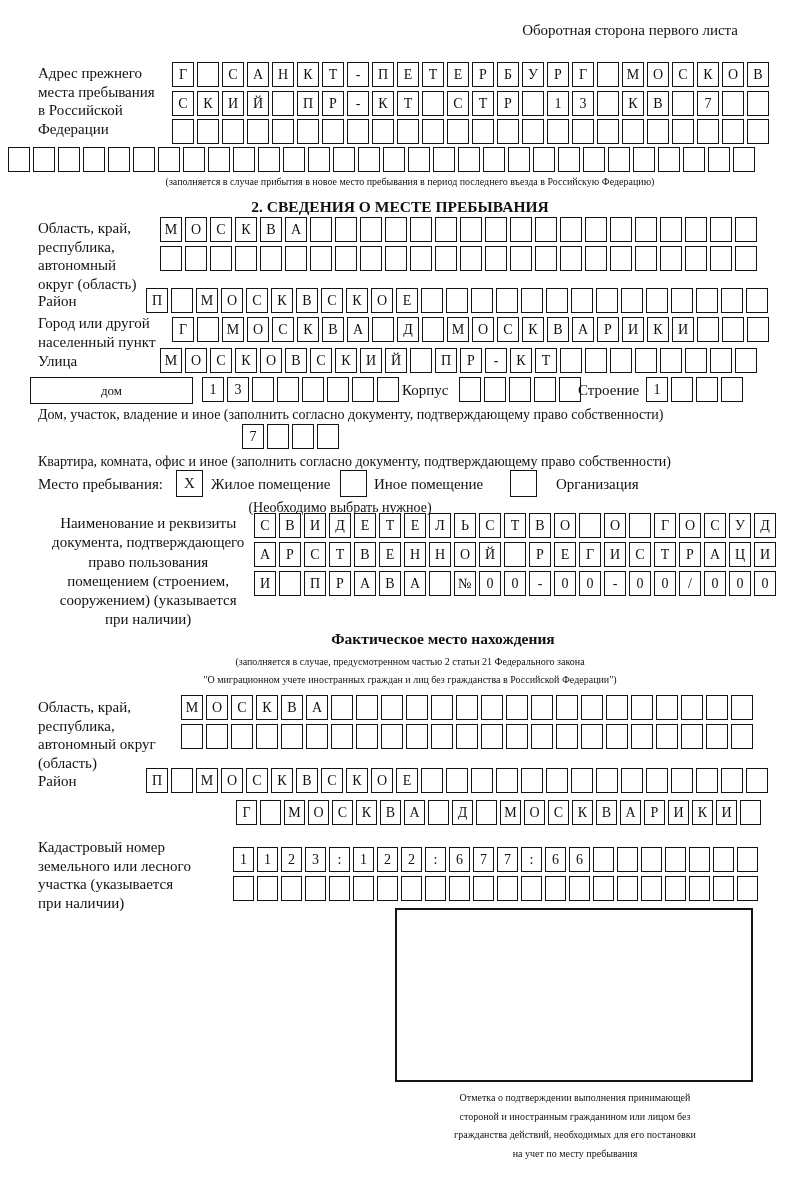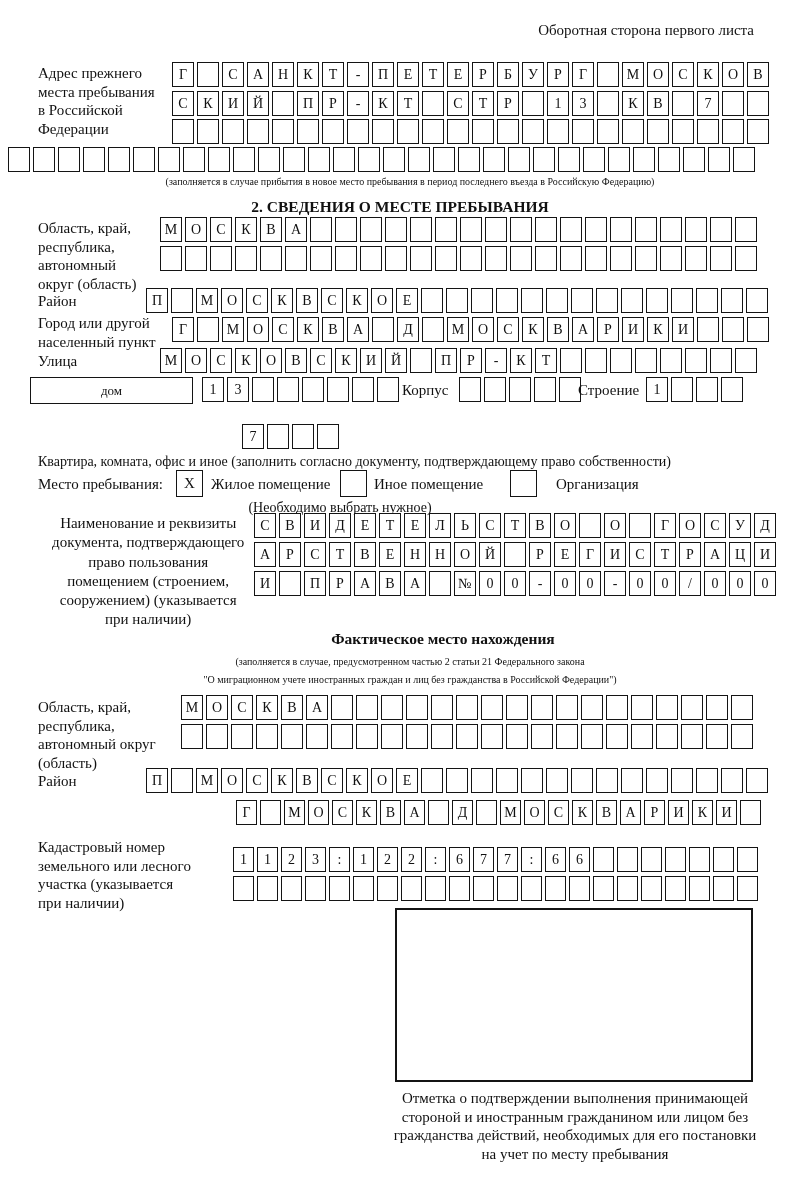--- a/index.html
+++ b/index.html
@@ -24,28 +24,28 @@
   .hd{position:absolute;left:0;width:100%;text-align:center;font-weight:bold;font-size:15.5px;}
   .wbox{
     position:absolute;box-sizing:border-box;height:27px;border:1.8px solid #141414;
     display:flex;align-items:center;justify-content:center;font-size:13px;background:#fff;
   }
   .ckb{
     position:absolute;box-sizing:border-box;width:27px;height:27px;border:1.8px solid #141414;
     display:flex;align-items:center;justify-content:center;font-size:15px;background:#fff;
   }
   .stamp{position:absolute;box-sizing:border-box;border:2px solid #141414;background:#fff;}
-  .stampcap{position:absolute;text-align:center;font-size:15px;line-height:18.5px;white-space:pre-line;}
+  .stampcap{position:absolute;text-align:center;font-size:10px;line-height:18.5px;white-space:pre-line;}
 </style>
 </head>
 <body>
 
 <div id="page">
 
-  <div class="ilbl" style="top:20px;right:46px;text-align:right;">Оборотная сторона первого листа</div>
+  <div class="ilbl" style="top:20px;right:62px;text-align:right;">Оборотная сторона первого листа</div>
 
   <div class="lbl" style="left:38px;top:64px;">Адрес прежнего
 места пребывания
 в Российской
 Федерации</div>
   <div class="row" style="left:172px;top:62px;">
       <span class="cell">Г</span>
       <span class="cell"></span>
       <span class="cell">С</span>
       <span class="cell">А</span>
@@ -320,20 +320,21 @@
       <span class="cell"></span>
       <span class="cell"></span>
     </div>
   <div class="ilbl" style="left:578px;top:380px;">Строение</div>
   <div class="row" style="left:646px;top:377px;">
       <span class="cell">1</span>
       <span class="cell"></span>
       <span class="cell"></span>
       <span class="cell"></span>
     </div>
+  <div class="capl" style="left:38px;top:407px;">Дом, участок, владение и иное (заполнить согласно документу, подтверждающему право собственности)</div>
 
   <div class="row" style="left:242px;top:424px;">
       <span class="cell">7</span>
       <span class="cell"></span>
       <span class="cell"></span>
       <span class="cell"></span>
     </div>
   <div class="capl" style="left:38px;top:454px;">Квартира, комната, офис и иное (заполнить согласно документу, подтверждающему право собственности)</div>
 
   <div class="ilbl" style="left:38px;top:474px;">Место пребывания:</div>

